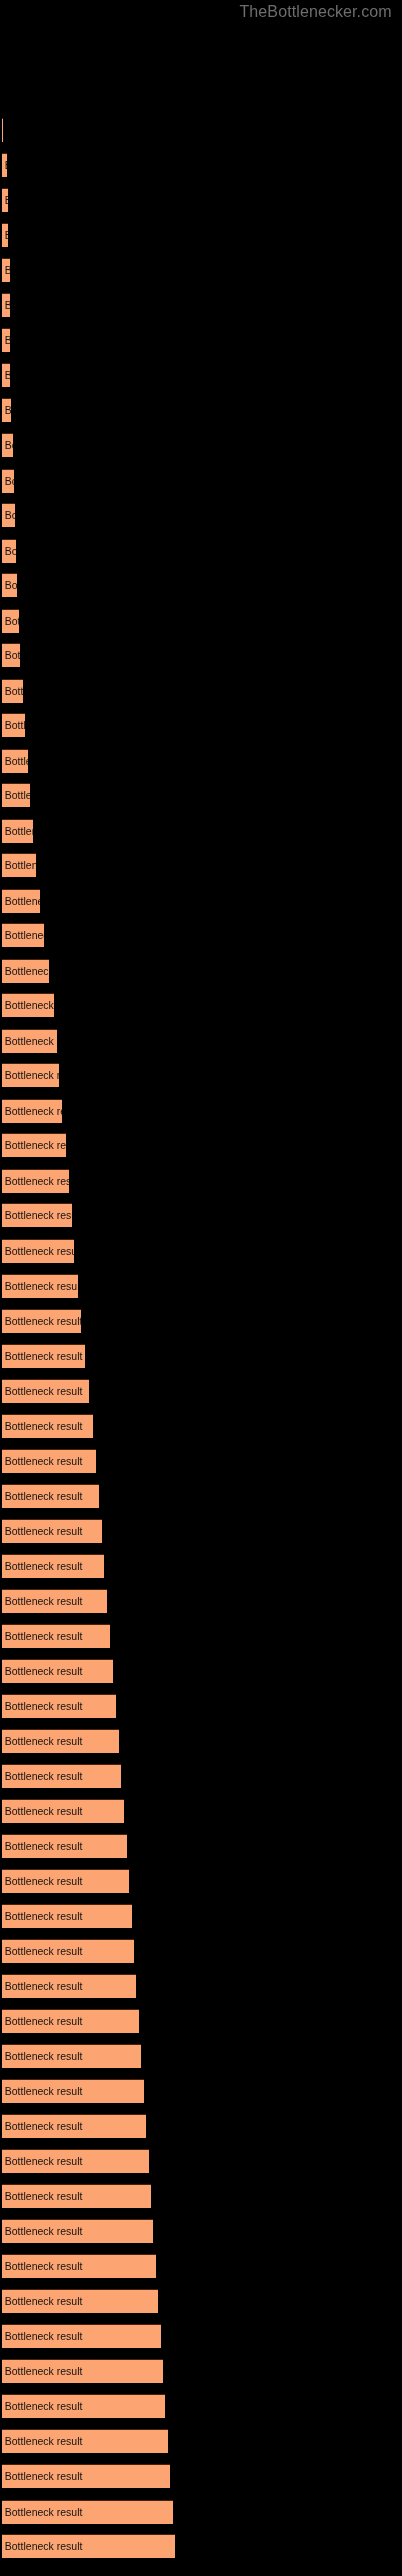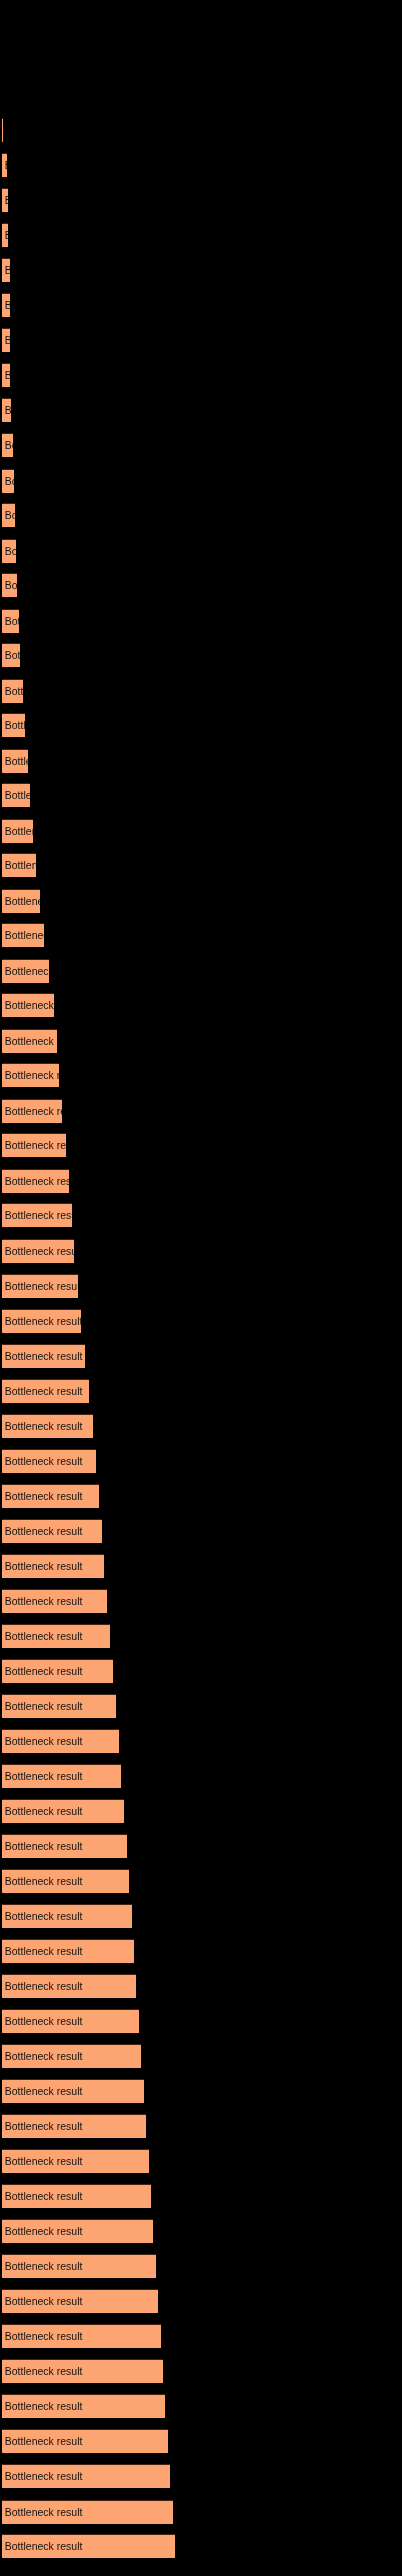--- a/index.html
+++ b/index.html
@@ -84,20 +84,23 @@
     font-family: "Liberation Sans", sans-serif;
     white-space: nowrap;
     pointer-events: none;
   }
 </style>
 </head>
 <body>
 
 <div id="page">
 
+  <div id="site-header">
+    <div id="site-title">TheBottlenecker.com</div>
+  </div>
 
   <div id="chart">
       <div class="bar-row" style="top: 118px; height: 24px;">
         <div class="bar" style="left: 1.6px; width: 1.6px; height: 24px; background: rgb(252, 165, 114); border-top-color: rgb(69, 33, 15);"></div>
       </div>
       <div class="bar-row" style="top: 153px; height: 24px;">
         <div class="bar" style="left: 1.6px; width: 5.6px; height: 24px; background: rgb(252, 165, 114); border-top-color: rgb(69, 33, 15);">
           <span class="bar-label" style="color: rgb(18, 18, 18);">Bottleneck result</span>
         </div>
       </div>

